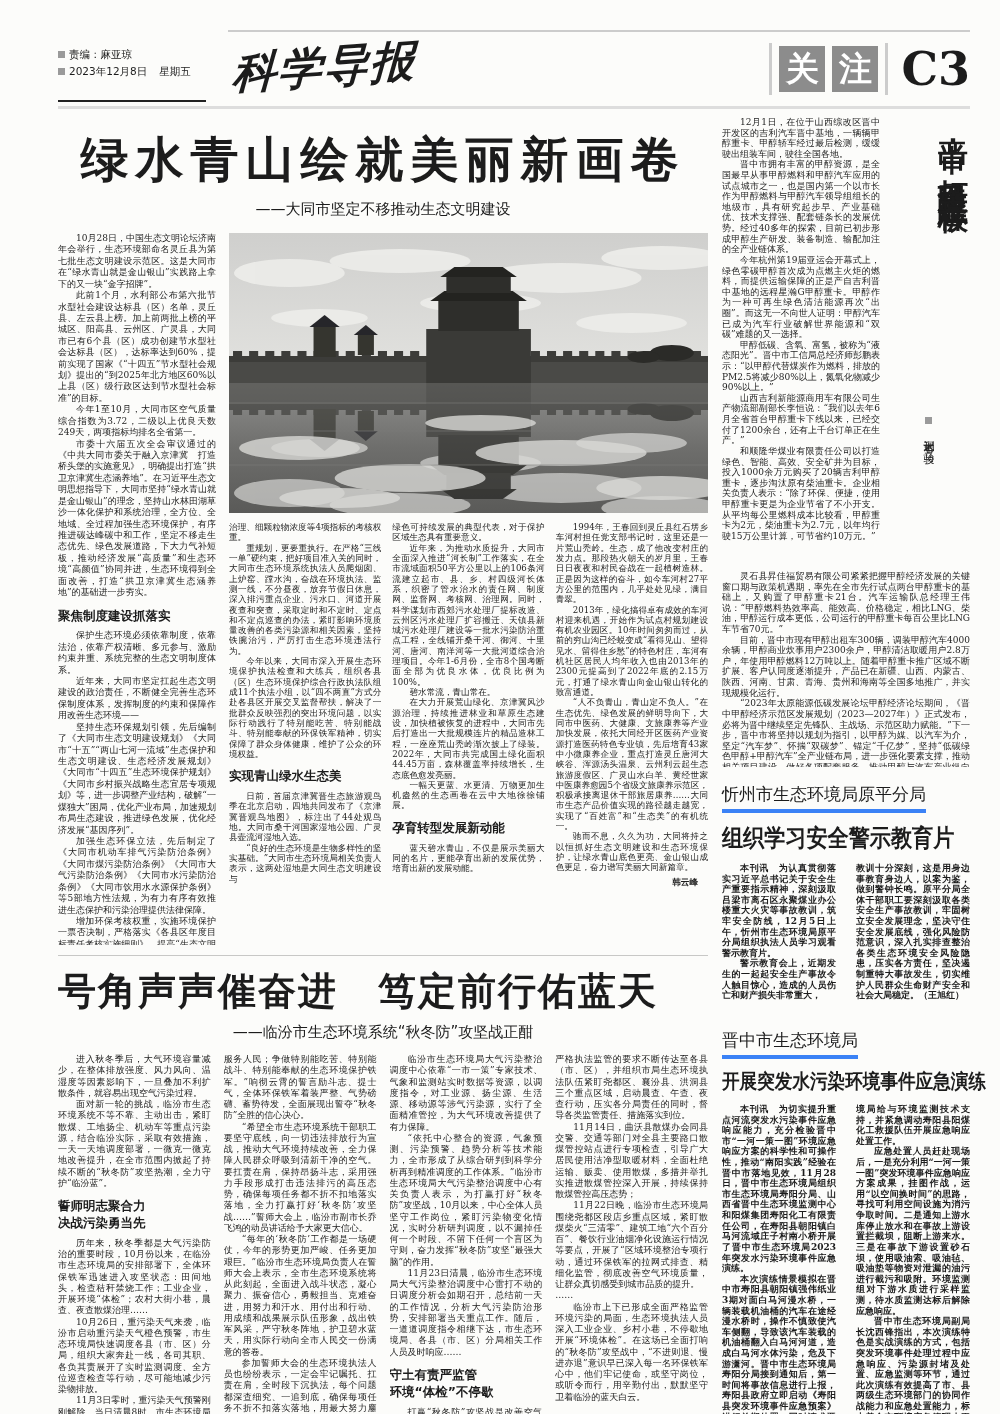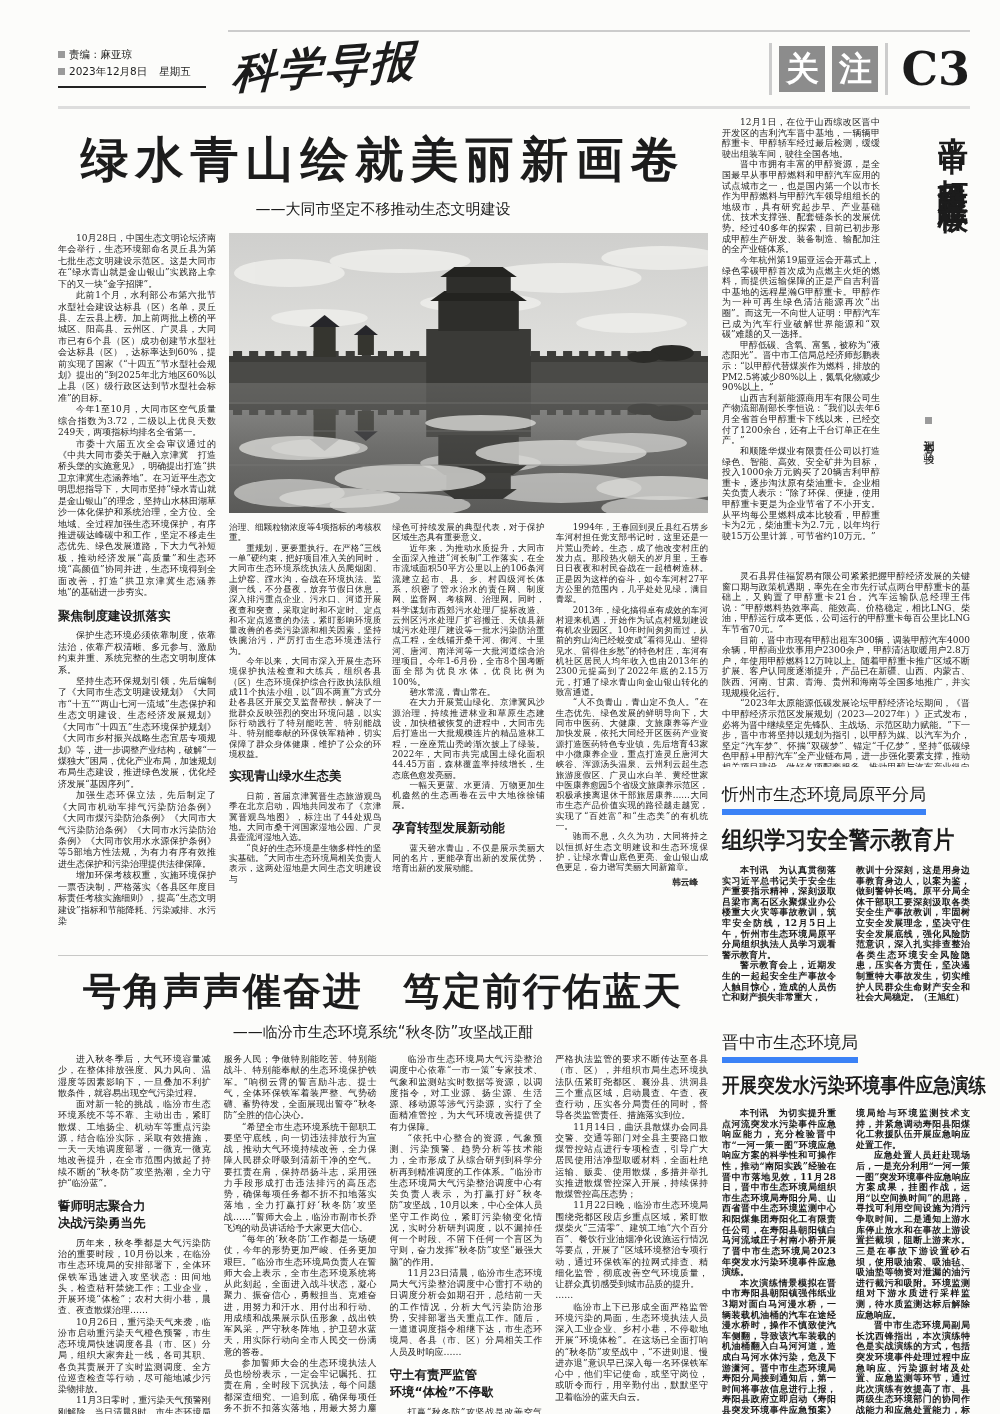--- a/index.html
+++ b/index.html
@@ -2,21 +2,21 @@
 <html><head>
 <meta charset="utf-8">
 <style>
   html,body{margin:0;padding:0;background:#e9e9e7;}
   .page{position:relative;width:1000px;height:1414px;box-sizing:border-box;background:#fcfcfa;
         padding:30px 30px 0 58px;overflow:hidden;color:#1c1c1c;
         font-family:"DejaVu Serif","Liberation Serif",serif;}
   
   .header{position:relative;display:flex;align-items:flex-start;height:76px;border-bottom:3px solid #ddd;}
   .header::before{content:'';position:absolute;top:0;left:170px;right:0;height:2px;background:#ccc;}
-  .header-left{width:148px;padding-top:16px;border-bottom:2px solid #222;padding-bottom:6px;}
+  .header-left{width:148px;padding-top:16px;border-bottom:2px solid #222;padding-bottom:20px;}
   .hl-row{font-size:10.5px;line-height:1.6;font-family:"DejaVu Sans","Liberation Sans",sans-serif;
           display:flex;align-items:center;gap:4px;white-space:nowrap;}
   .sq{display:inline-block;width:7px;height:7px;background:#9a9a9a;flex:0 0 auto;}
   .wd{margin-left:8px;}
   .masthead{font-size:44px;font-weight:bold;font-style:italic;transform:rotate(-4deg) skewX(-6deg);
             margin:8px 0 0 26px;letter-spacing:2px;}
   .header-right{margin-left:auto;display:flex;align-items:center;gap:7px;padding-top:12px;}
   .vbar{width:3px;height:52px;background:#ccc;}
   .sec-box{width:46px;height:46px;background:#8c8c8c;color:#fff;display:flex;align-items:center;justify-content:center;
            font-family:"DejaVu Sans","Liberation Sans",sans-serif;font-weight:bold;font-size:33px;}
@@ -37,37 +37,37 @@
   .cols-below{display:flex;gap:11px;flex:1;overflow:hidden;}
   .mcol{flex:1;font-size:8.6px;line-height:1.2;overflow:hidden;}
   
   .para{margin:0;text-indent:2em;text-align:justify;}
   .para.cont{text-indent:0;}
   .sub{font-family:"DejaVu Sans","Liberation Sans",sans-serif;font-size:12.5px;font-weight:bold;
        margin:9px 0 6px;white-space:pre-line;line-height:1.35;}
   .sig{text-align:right;font-weight:bold;margin:4px 10px 0 0;}
   .rule{height:1px;background:#c8c8c6;margin:10px 0 6px;}
   
-  .b-title{font-size:38px;font-weight:bold;text-align:center;letter-spacing:2px;margin:10px 0 6px;}
+  .b-title{font-size:38px;font-weight:bold;letter-spacing:2px;margin:10px 0 6px;}
   .b-subtitle{text-align:center;font-family:"DejaVu Sans","Liberation Sans",sans-serif;font-size:15px;margin:0 0 12px;}
   .b-body{display:flex;gap:13px;height:392px;overflow:hidden;}
   .bcol{flex:1;font-size:9px;line-height:1.25;overflow:hidden;}
   
   .art1{height:650px;display:flex;flex-direction:column;overflow:hidden;}
   .art1-top{display:flex;height:446px;overflow:hidden;}
   .art1-text{width:158px;flex:0 0 auto;font-size:9px;line-height:1.18;overflow:hidden;margin-right:8px;}
   .art1-head{flex:1;display:flex;justify-content:flex-end;}
   .vtitle{writing-mode:vertical-rl;font-size:30px;font-weight:bold;line-height:1.1;letter-spacing:3px;}
   .vbyline{writing-mode:vertical-rl;font-size:11px;margin-top:300px;margin-right:2px;
            font-family:"DejaVu Sans","Liberation Sans",sans-serif;color:#222;}
   .vbyline .sq{margin-bottom:5px;}
   .art1-wide{flex:1;font-size:9px;line-height:1.18;overflow:hidden;margin-top:8px;}
   .art-block{margin-top:16px;}
   .kicker{font-family:"DejaVu Sans","Liberation Sans",sans-serif;font-size:17px;display:inline-block;
-          padding-bottom:3px;border-bottom:6px solid #3b82f6;margin-bottom:9px;}
+          padding-bottom:3px;border-bottom:4px solid #3b82f6;margin-bottom:9px;}
   .art-title{font-family:"DejaVu Sans","Liberation Sans",sans-serif;font-weight:bold;margin:0 0 9px;
              white-space:nowrap;display:inline-block;transform:scaleX(0.88);transform-origin:left center;}
   .t11{font-size:24px;}
   .t15{font-size:20px;}
   .two-col{display:flex;gap:20px;overflow:hidden;font-weight:bold;}
   .h150{height:150px;}
   .h330{height:330px;}
   .tcol{flex:1;font-size:9px;line-height:1.18;overflow:hidden;}
 </style>
 </head>
@@ -105,20 +105,21 @@
       <div class="main-subtitle">——大同市坚定不移推动生态文明建设</div>
 
       <div class="main-body">
         <div class="mcol1">
             <p class="para">10月28日，中国生态文明论坛济南年会举行，生态环境部命名灵丘县为第七批生态文明建设示范区。这是大同市在“绿水青山就是金山银山”实践路上拿下的又一块“金字招牌”。</p>
             <p class="para">此前1个月，水利部公布第六批节水型社会建设达标县（区）名单，灵丘县、左云县上榜。加上前两批上榜的平城区、阳高县、云州区、广灵县，大同市已有6个县（区）成功创建节水型社会达标县（区），达标率达到60%，提前实现了国家《“十四五”节水型社会规划》提出的“到2025年北方地区60%以上县（区）级行政区达到节水型社会标准”的目标。</p>
             <p class="para">今年1至10月，大同市区空气质量综合指数为3.72，二级以上优良天数249天，两项指标均排名全省第一。</p>
             <p class="para">市委十六届五次全会审议通过的《中共大同市委关于融入京津冀　打造桥头堡的实施意见》，明确提出打造“拱卫京津冀生态涵养地”。在习近平生态文明思想指导下，大同市坚持“绿水青山就是金山银山”的理念，坚持山水林田湖草沙一体化保护和系统治理，全方位、全地域、全过程加强生态环境保护，有序推进碳达峰碳中和工作，坚定不移走生态优先、绿色发展道路，下大力气补短板，推动经济发展“高质量”和生态环境“高颜值”协同并进，生态环境得到全面改善，打造“拱卫京津冀生态涵养地”的基础进一步夯实。</p>
             <h3 class="sub">聚焦制度建设抓落实</h3>
             <p class="para">保护生态环境必须依靠制度，依靠法治，依靠产权清晰、多元参与、激励约束并重、系统完整的生态文明制度体系。</p>
+            <p class="para">近年来，大同市坚定扛起生态文明建设的政治责任，不断健全完善生态环保制度体系，发挥制度的约束和保障作用改善生态环境——</p>
             <p class="para">坚持生态环保规划引领，先后编制了《大同市生态文明建设规划》《大同市“十五”“两山七河一流域”生态保护和生态文明建设、生态经济发展规划》《大同市“十四五”生态环境保护规划》《大同市乡村振兴战略生态宜居专项规划》等，进一步调整产业结构，破解“一煤独大”困局，优化产业布局，加速规划布局生态建设，推进绿色发展，优化经济发展“基因序列”。</p>
             <p class="para">加强生态环保立法，先后制定了《大同市机动车排气污染防治条例》《大同市煤污染防治条例》《大同市大气污染防治条例》《大同市水污染防治条例》《大同市饮用水水源保护条例》等5部地方性法规，为有力有序有效推进生态保护和污染治理提供法律保障。</p>
             <p class="para">增加环保考核权重，实施环境保护一票否决制，严格落实《各县区年度目标责任考核实施细则》，提高“生态文明建设”指标和节能降耗、污染减排、水污染</p>
           </div>
         <div class="main-right">
           <div class="photo">
             <svg viewBox="0 0 476 280" preserveAspectRatio="none" aria-hidden="true">
               <defs>
                 <linearGradient id="sky" x1="0" y1="0" x2="0" y2="1">
                   <stop offset="0" stop-color="#cfcfcd"></stop>

